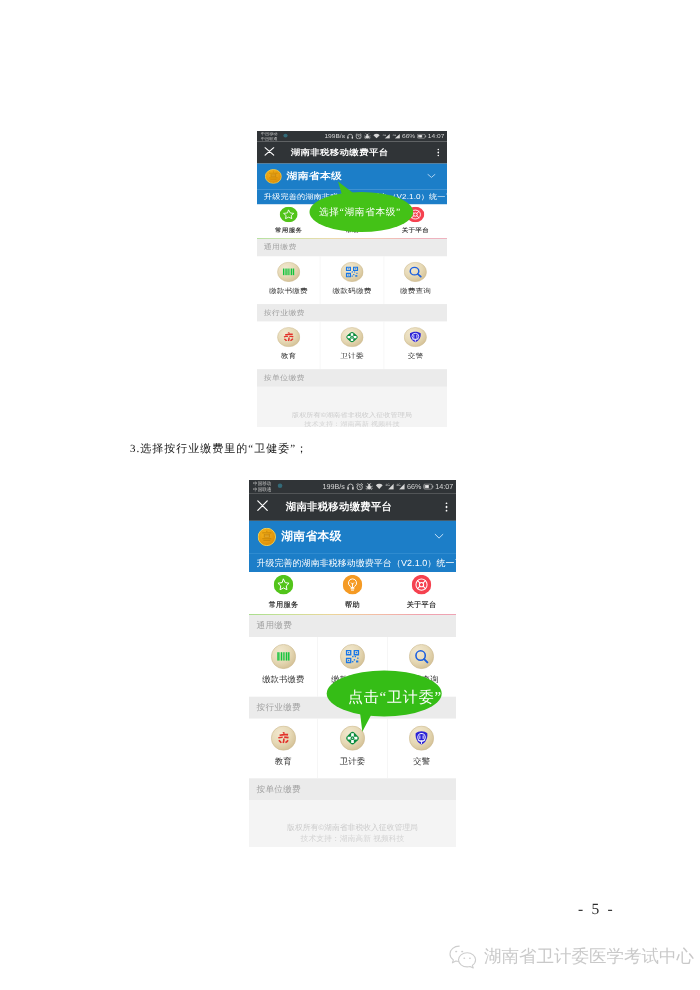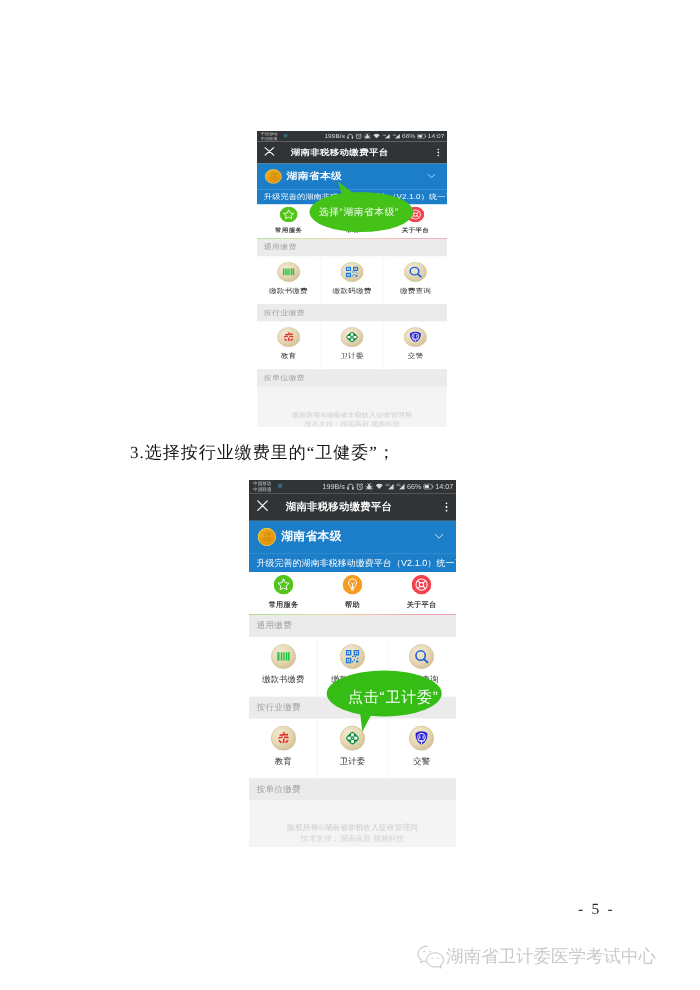--- a/index.html
+++ b/index.html
@@ -2,25 +2,25 @@
 <html><head>
 <meta charset="utf-8">
 <style>
   html,body{margin:0;padding:0;}
   body{width:700px;height:990px;background:#fff;position:relative;overflow:hidden;
        font-family:"Liberation Serif",serif;
        -webkit-font-smoothing:antialiased;text-rendering:geometricPrecision;}
   .page{position:absolute;inset:0;}
 
   
-  .doc-line{position:absolute;left:130px;top:442px;font-size:17px;color:#161616;
+  .doc-line{position:absolute;left:130px;top:442px;font-size:11px;color:#161616;
             font-family:"Liberation Serif",serif;letter-spacing:1px;white-space:nowrap;}
   .page-num{position:absolute;left:578px;top:901px;font-size:15.5px;color:#2b2b2b;
             font-family:"Liberation Serif",serif;letter-spacing:2.2px;}
-  .footer-brand{position:absolute;left:416px;top:944px;display:flex;align-items:center;text-align:right;}
+  .footer-brand{position:absolute;left:448px;top:944px;display:flex;align-items:center;gap:6px;text-align:right;}
   .footer-brand .txt{font-size:17.5px;color:#c9c9c9;
                      font-family:"Liberation Sans",sans-serif;
                      letter-spacing:0px;white-space:nowrap;}
 
   
   .shot{position:absolute;overflow:hidden;background:#f0abfc;}
   .shot .inner{position:absolute;left:0;top:0;transform-origin:0 0;width:360px;}
   .scr{width:360px;position:relative;background:#f4f4f4;
        font-family:"Liberation Sans",sans-serif;}
 
@@ -69,21 +69,21 @@
   .grid .cell:last-child{border-right:none;}
   .grid .cell .lab{font-size:14.5px;line-height:16px;color:#2f2f2f;font-weight:500;letter-spacing:.2px;}
 
   .emptyzone{background:#f4f4f4;}
   .scr-footer{background:#f4f4f4;text-align:center;color:#cbcbcb;font-size:13.6px;
               line-height:19px;}
   .scr-footer .l2{color:#d4d4d4;}
 
   
   .callout{position:absolute;z-index:10;}
-  .bubble-txt{position:absolute;color:#fff;font-family:Liberation Sans, sans-serif;
+  .bubble-txt{position:absolute;color:#fff;font-family:Liberation Serif, serif;
               white-space:nowrap;z-index:11;}
 </style>
 </head>
 <body>
 
 <svg width="0" height="0" style="position:absolute" aria-hidden="true">
     <defs>
   <radialGradient id="coinG" cx="40%" cy="34%" r="72%">
     <stop offset="0%" stop-color="#f5b41a"></stop>
         <stop offset="58%" stop-color="#e79d10"></stop>

